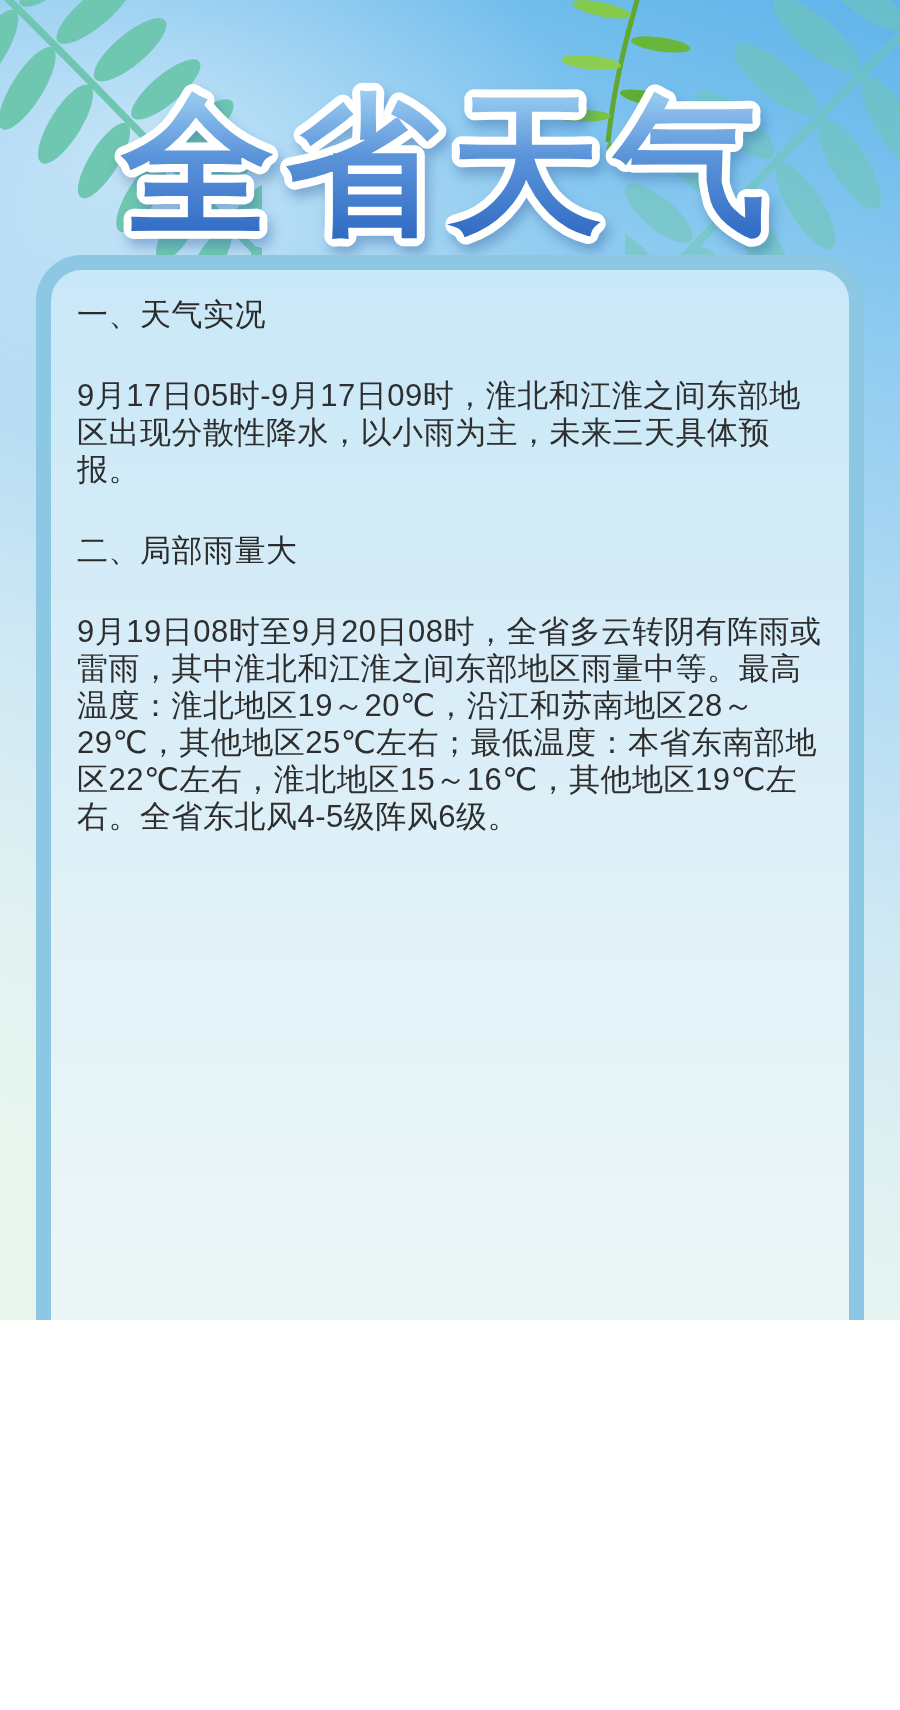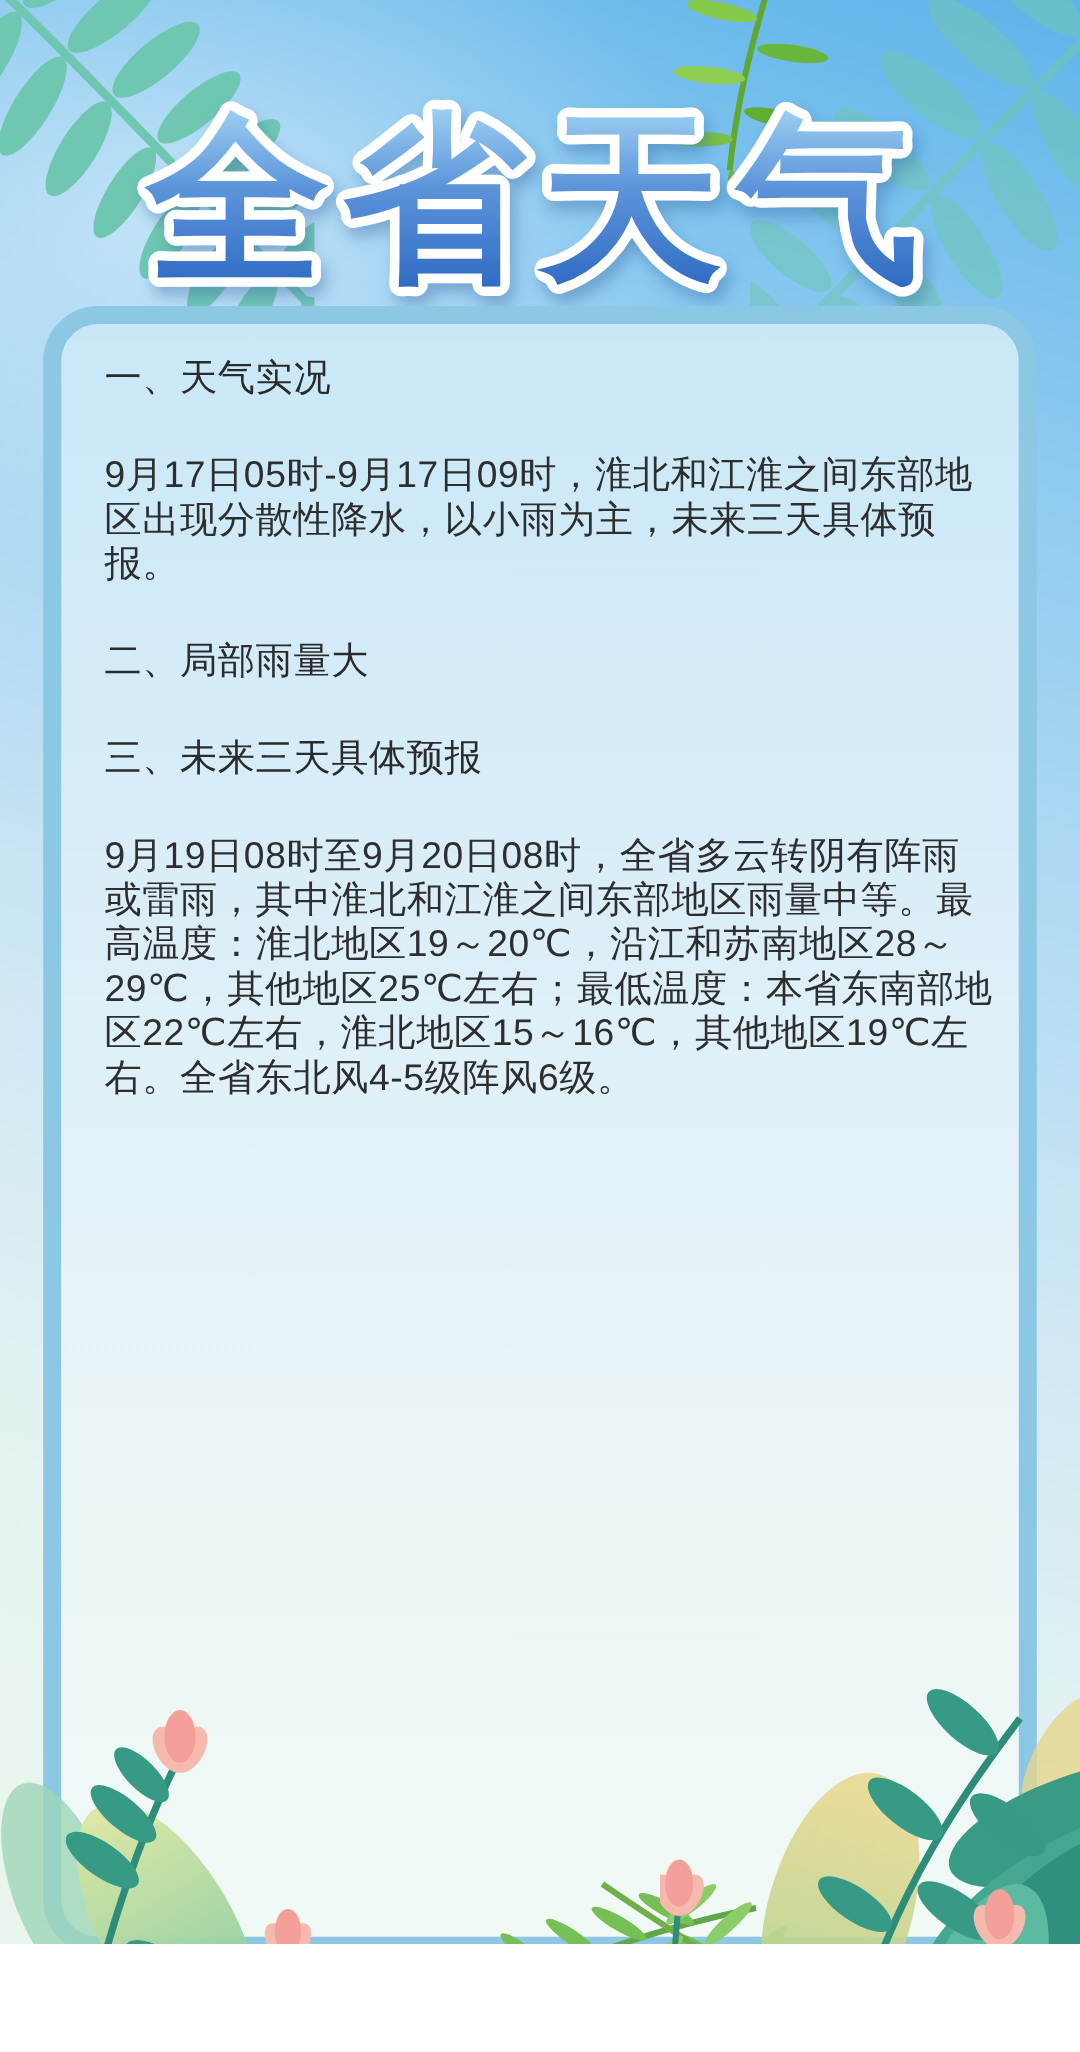--- a/index.html
+++ b/index.html
@@ -1,38 +1,38 @@
 <!DOCTYPE html>
 <html><head>
 <meta charset="utf-8">
 <style>
   html,body{margin:0;padding:0;}
   body{width:900px;height:1710px;font-family:"Liberation Sans","DejaVu Sans",sans-serif;}
   .page{
-    position:relative;width:900px;height:1620px;overflow:hidden;
+    position:relative;width:900px;height:1320px;overflow:hidden;
     background:
       radial-gradient(620px 420px at 16% 11%, rgba(255,255,255,.45), rgba(255,255,255,0) 70%),
       linear-gradient(198deg,#5fb4ea 0%,#8ccaf0 20%,#aed9f3 38%,#cfe8f4 58%,#e2f2f1 76%,#e9f6ee 92%,#e7f5ec 100%);
   }
   .deco{position:absolute;pointer-events:none;}
   .z1{z-index:1}.z4{z-index:4}
 
   .title-wrap{position:absolute;left:0;top:38px;width:900px;height:230px;z-index:2;text-align:center;}
   .title-svg{filter:drop-shadow(4px 8px 6px rgba(52,100,162,.40));}
   .title-svg text{
     font-family:"Liberation Sans","DejaVu Sans",sans-serif;
     font-weight:bold;
   }
 
   .card{
     position:absolute;left:36px;top:255px;width:828px;height:1374px;box-sizing:border-box;
     border:15px solid #8cc7e4;border-radius:46px;z-index:2;
     background:linear-gradient(180deg,#c9e8f7 0%,#d8edf8 30%,#e7f4f7 62%,#f1f9f5 100%);
   }
-  .card-content{padding:26px 20px 0 26px;margin-left:10px;}
+  .card-content{padding:26px 20px 0 26px;}
   .blk{
     margin:0 0 44px 0;font-size:31px;line-height:37px;color:#2e2e2e;
     letter-spacing:.5px;text-align:left;
   }
   .heading{color:#2b2b2b;}
 
   .watermark{
     position:absolute;left:583px;top:1643px;z-index:3;display:flex;align-items:center;gap:12px;
     color:rgba(96,102,106,.55);font-size:36px;letter-spacing:5px;white-space:nowrap;
   }
@@ -90,21 +90,20 @@
       </defs>
       <text x="450" y="180" text-anchor="middle" font-size="152" letter-spacing="12" fill="url(#tg)" stroke="#ffffff" stroke-width="16" paint-order="stroke" stroke-linejoin="round">全省天气</text>
     </svg>
   </div>
 
   <div class="card">
     <div class="card-content">
       <p class="blk heading">一、天气实况</p>
       <p class="blk">9月17日05时-9月17日09时，淮北和江淮之间东部地区出现分散性降水，以小雨为主，未来三天具体预报。</p>
       <p class="blk heading">二、局部雨量大</p>
-      <p class="blk heading">三、未来三天具体预报</p>
       <p class="blk">9月19日08时至9月20日08时，全省多云转阴有阵雨或雷雨，其中淮北和江淮之间东部地区雨量中等。最高温度：淮北地区19～20℃，沿江和苏南地区28～29℃，其他地区25℃左右；最低温度：本省东南部地区22℃左右，淮北地区15～16℃，其他地区19℃左右。全省东北风4-5级阵风6级。</p>
     </div>
   </div>
 
   <div class="watermark">
     <svg width="52" height="46" viewBox="0 0 52 46" style="opacity:.6">
       <g fill="#7d8489">
         <ellipse cx="20" cy="17" rx="17" ry="14"></ellipse>
         <path d="M11,28 L8,38 L20,30 Z"></path>
         <ellipse cx="39" cy="29" rx="12" ry="10"></ellipse>

